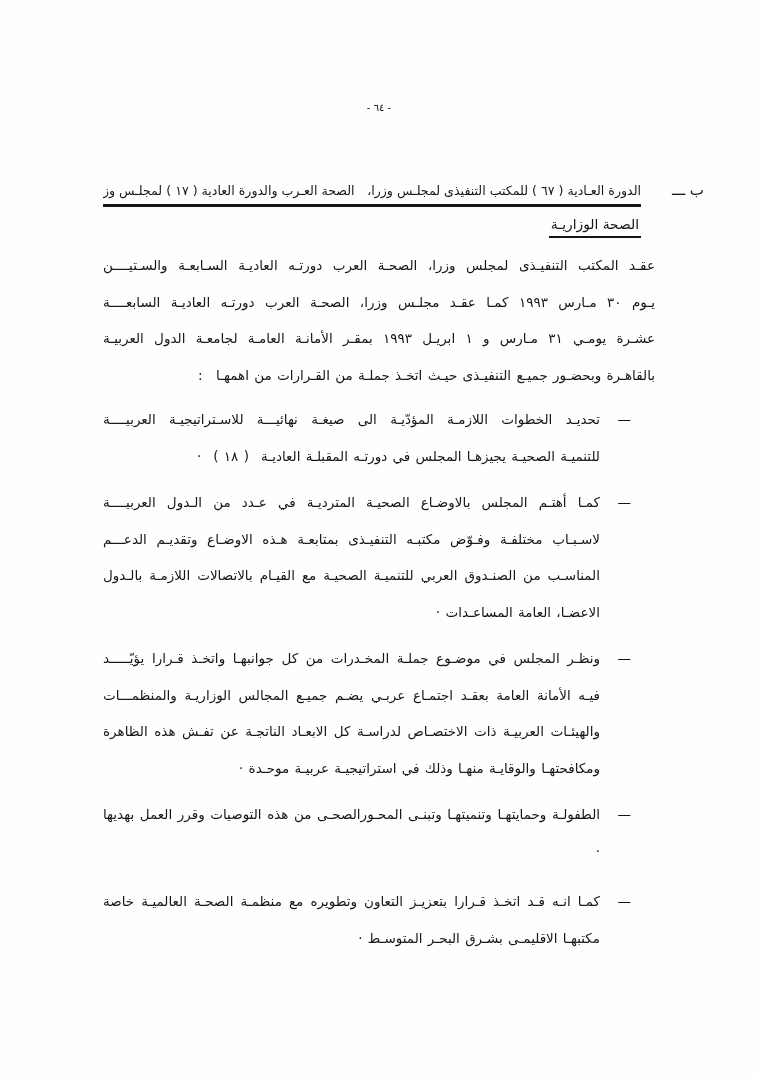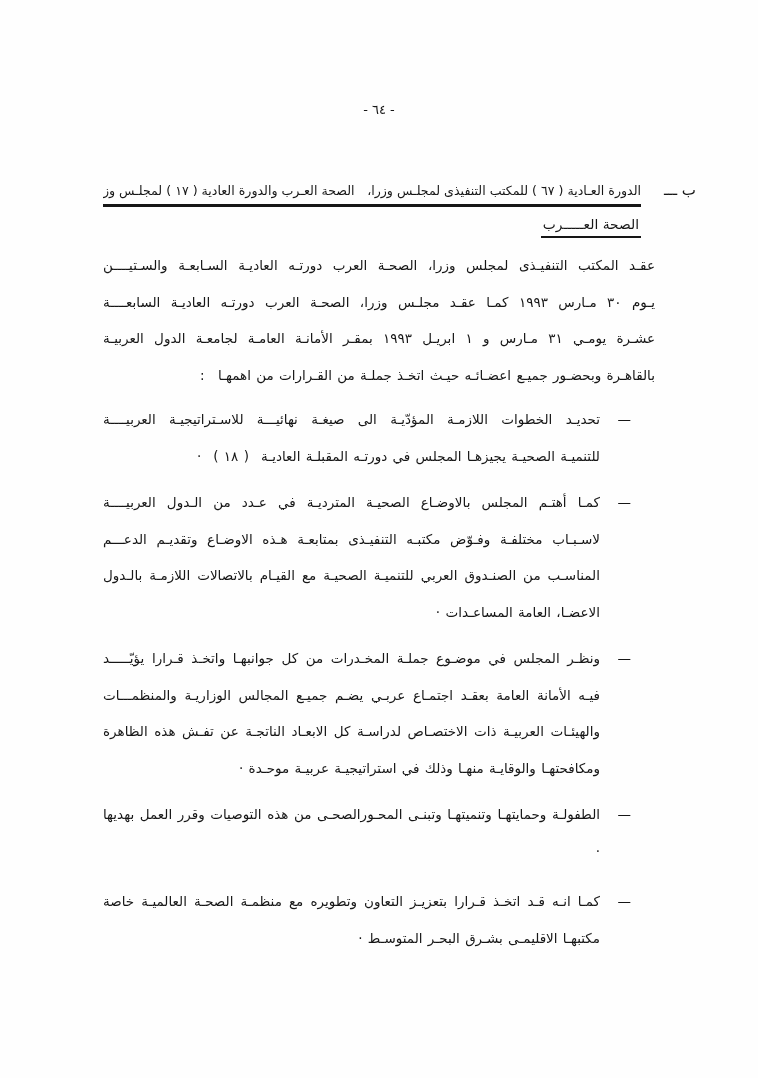--- a/index.html
+++ b/index.html
@@ -7,24 +7,24 @@
     position:relative;
     width:758px;height:1078px;
     background:#fefefe;
     overflow:hidden;
     font-family:"DejaVu Sans",sans-serif;
     color:#161616;
   }
   .page-number{
     position:absolute;top:102px;left:0;right:0;
     text-align:center;
-    font-size:13px;letter-spacing:2px;
+    font-size:10px;letter-spacing:2px;
   }
   .margin-marker{
-    position:absolute;top:181px;right:62px;
+    position:absolute;top:181px;right:54px;
     font-size:15px;
     direction:rtl;
   }
   .content{
     position:absolute;top:0;right:103px;width:552px;
     direction:rtl;
   }
   .heading{margin-top:180px;}
   .heading-line1{
     margin-left:0;margin-right:14px;
@@ -71,29 +71,29 @@
 
   <div class="page-number">- ٦٤ -</div>
 
   <div class="margin-marker">ب ـــ</div>
 
   <div class="content">
 
     <div class="heading">
       <div class="heading-line1">الدورة العـادية ( ٦٧ ) للمكتب التنفيذى لمجلـس وزرا،  الصحة العـرب والدورة العادية ( ١٧ ) لمجلـس وزرا،</div>
       <div class="heading-line2-wrap">
-        <span class="heading-line2">الصحة العـــــرب</span>
+        <span class="heading-line2">الصحة الوزاريـة</span>
       </div>
     </div>
 
     <div class="intro">
       <div class="line">عقـد المكتب التنفيـذى لمجلس وزرا، الصحـة العرب دورتـه العاديـة السـابعـة والسـتيــــن</div>
       <div class="line">يـوم ٣٠ مـارس ١٩٩٣ كمـا عقـد مجلـس وزرا، الصحـة العرب دورتـه العاديـة السابعــــة</div>
       <div class="line">عشـرة يومـي ٣١ مـارس و ١ ابريـل ١٩٩٣ بمقـر الأمانـة العامـة لجامعـة الدول العربيـة</div>
-      <div class="line lastline">بالقاهـرة وبحضـور جميـع اعضـائـه حيـث اتخـذ جملـة من القـرارات من اهمهـا  :</div>
+      <div class="line lastline">بالقاهـرة وبحضـور جميـع التنفيـذى حيـث اتخـذ جملـة من القـرارات من اهمهـا  :</div>
     </div>
 
     <ul class="bullets">
 
       <li>
         <span class="dash">—</span>
         <div class="line">تحديـد الخطوات اللازمـة المؤدّيـة الى صيغـة نهائيـــة للاسـتراتيجيـة العربيــــة</div>
         <div class="line lastline">للتنميـة الصحيـة يجيزهـا المجلس في دورتـه المقبلـة العاديـة  ( ١٨ )  ·</div>
       </li>
 

